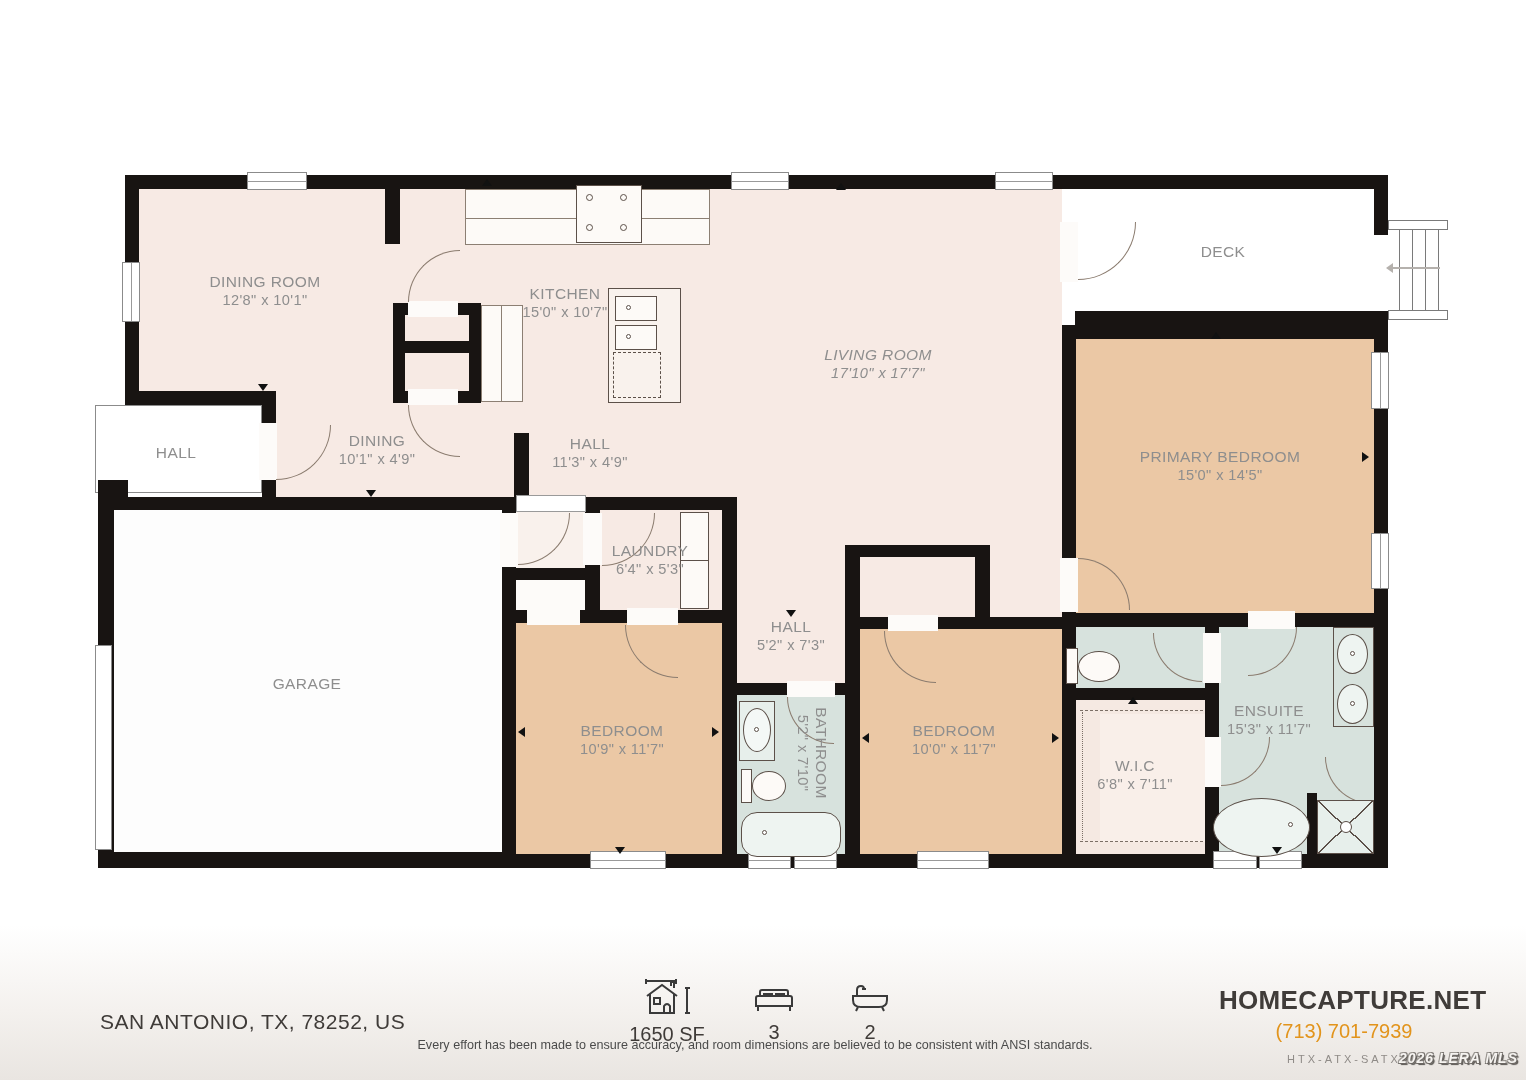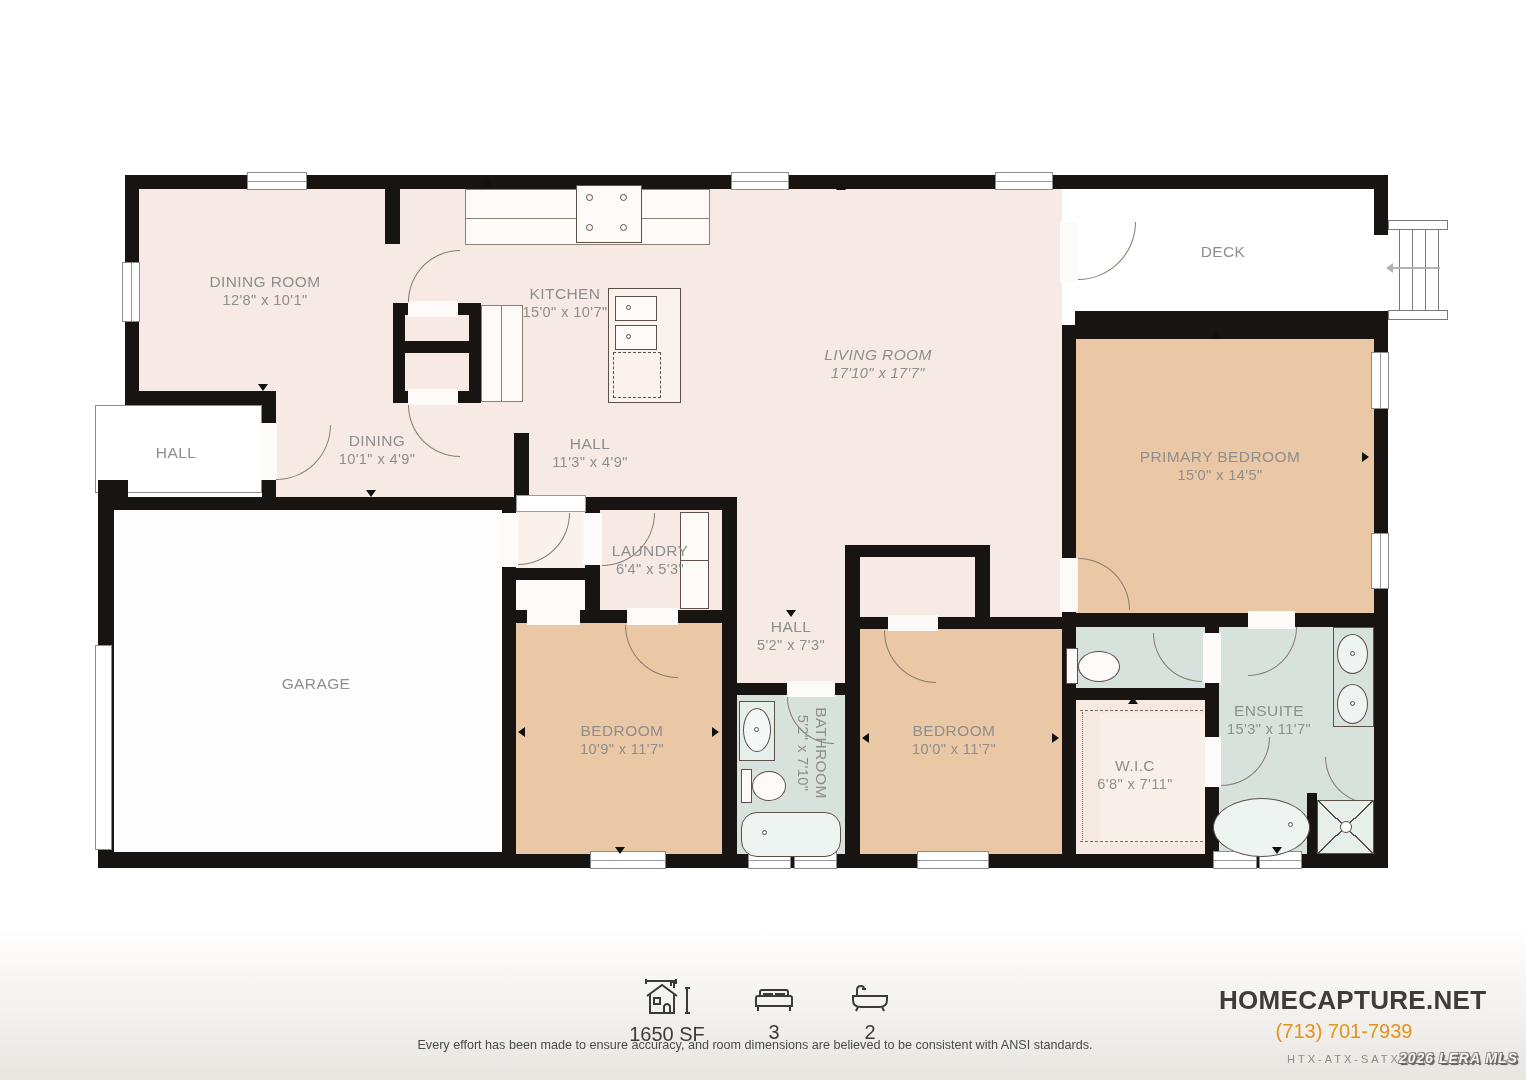--- a/index.html
+++ b/index.html
@@ -279,21 +279,21 @@
     <span class="rname">HALL</span>
   </div>
   <div class="rlabel" style="left:377px;top:450px;">
     <span class="rname">DINING</span>
     <span class="rdims">10'1" x 4'9"</span>
   </div>
   <div class="rlabel" style="left:590px;top:453px;">
     <span class="rname">HALL</span>
     <span class="rdims">11'3" x 4'9"</span>
   </div>
-  <div class="rlabel" style="left:316px;top:684px;">
+  <div class="rlabel" style="left:307px;top:684px;">
     <span class="rname">GARAGE</span>
   </div>
   <div class="rlabel" style="left:650px;top:560px;">
     <span class="rname">LAUNDRY</span>
     <span class="rdims">6'4" x 5'3"</span>
   </div>
   <div class="rlabel" style="left:791px;top:636px;">
     <span class="rname">HALL</span>
     <span class="rdims">5'2" x 7'3"</span>
   </div>
@@ -312,20 +312,21 @@
   <div class="rlabel" style="left:1269px;top:720px;">
     <span class="rname">ENSUITE</span>
     <span class="rdims">15'3" x 11'7"</span>
   </div>
   <div class="rlabel" style="left:1135px;top:775px;">
     <span class="rname">W.I.C</span>
     <span class="rdims">6'8" x 7'11"</span>
   </div>
 
   <div class="footer"></div>
+  <div class="addr2">SAN ANTONIO, TX, 78252, US</div>
 
   <div class="stat" style="left:627px;top:978px;width:80px;">
     <svg width="48" height="38" viewBox="0 0 48 38">
       <g fill="none" stroke="#3a3a3a" stroke-width="2">
         <path d="M3 3 H33 M3 1 V6 M33 1 V6"></path>
         <path d="M44 10 V35 M42 10 H47 M42 35 H47"></path>
         <path d="M4 18 L19 7 L34 18"></path>
         <path d="M7 16 V35 H31 V16"></path>
         <rect x="11" y="20" width="6" height="6"></rect>
         <path d="M21 35 V28 Q24 24 27 28 V35"></path>

